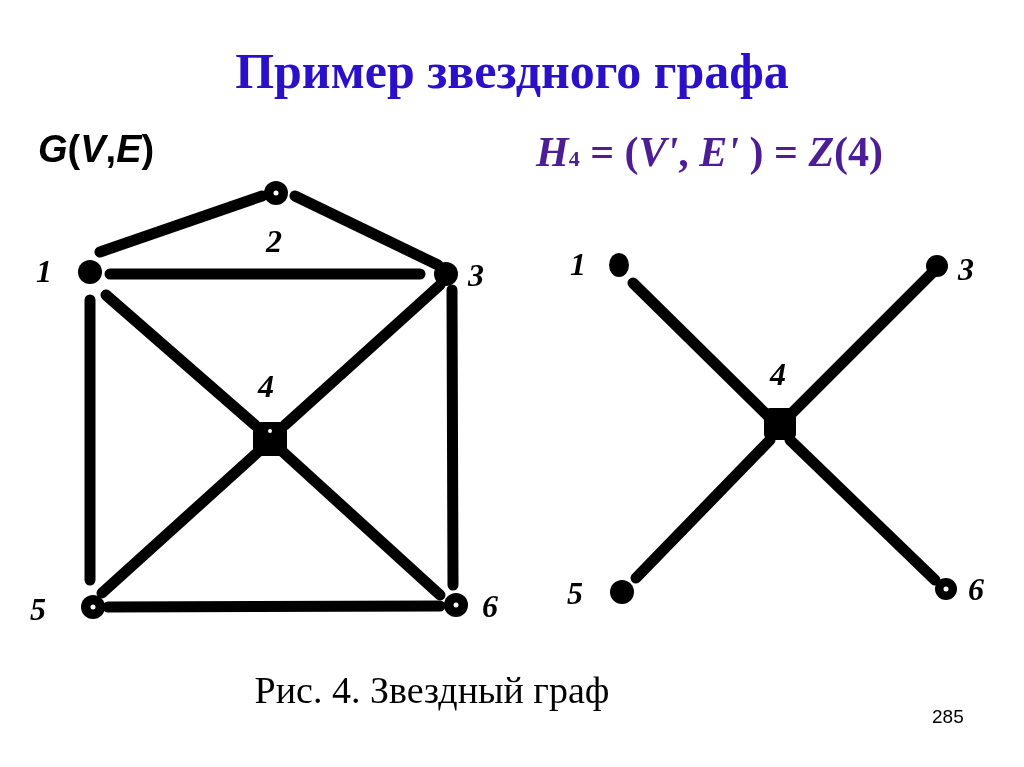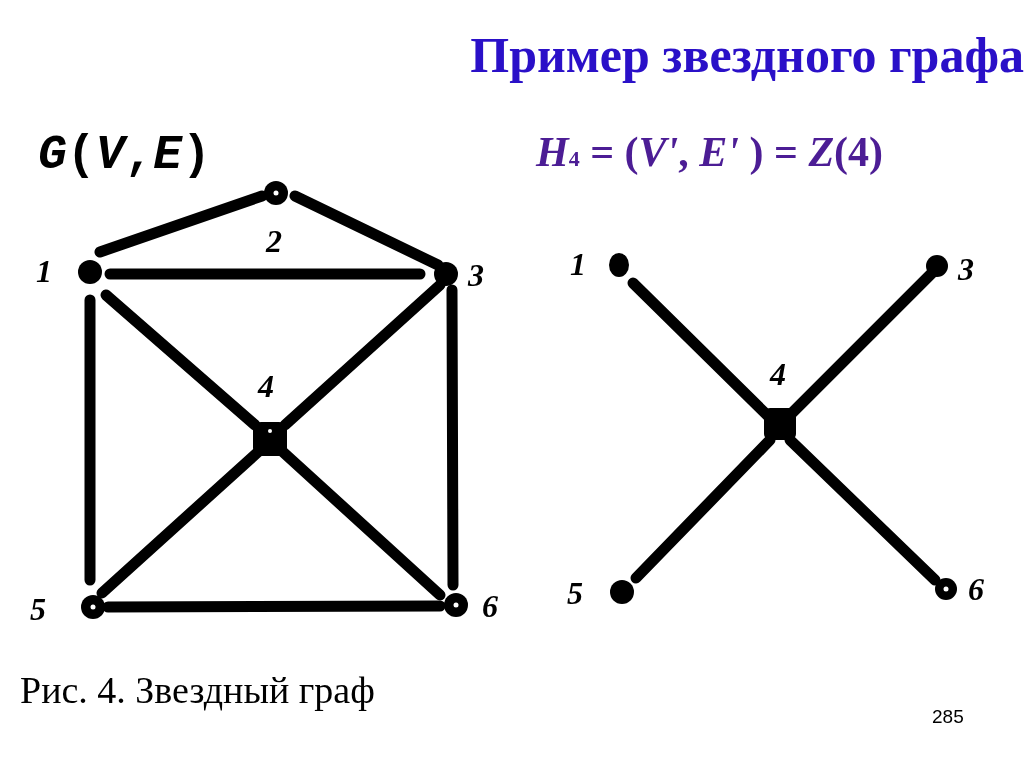--- a/index.html
+++ b/index.html
@@ -1,35 +1,35 @@
 <!DOCTYPE html>
 <html><head>
   <meta charset="utf-8">
   <style>
     html, body { margin: 0; padding: 0; background: #ffffff; }
     body { width: 1024px; height: 767px; position: relative; overflow: hidden; }
     .title {
-      position: absolute; left: 0; top: 26px; width: 1024px; text-align: right;
+      position: absolute; left: 0; top: 42px; width: 1024px; text-align: center;
       font-family: "Liberation Serif", serif; font-weight: bold; font-size: 50px;
       color: #2a10c8; letter-spacing: 0px;
     }
     .label-g {
       position: absolute; left: 38px; top: 128px;
-      font-family: Liberation Mono, monospace; font-weight: bold; font-size: 48px; color: #000;
+      font-family: Liberation Sans, sans-serif; font-weight: bold; font-size: 38px; color: #000;
     }
     .label-h {
       position: absolute; left: 536px; top: 128px;
       font-family: "Liberation Serif", serif; font-weight: bold; font-size: 42px; color: #4c1d95;
     }
     .it { font-style: italic; }
     .sub { font-size: 22px; font-style: normal; }
     svg.graph { position: absolute; left: 0; top: 0; }
     .node-label { font-family: "Liberation Serif", serif; font-style: italic; font-weight: bold; font-size: 32px; fill: #000; }
     .caption {
-      position: absolute; left: 0; width: 844px; top: 668px; 
+      position: absolute; left: 0; width: 844px; top: 668px; text-align: center;
       font-family: "Liberation Serif", serif; font-size: 38px; color: #000;
       padding-left: 20px; box-sizing: border-box;
     }
     .page-num {
       position: absolute; left: 932px; top: 706px;
       font-family: "Liberation Sans", sans-serif; font-size: 19px; color: #000;
     }
   </style>
 </head>
 <body>

